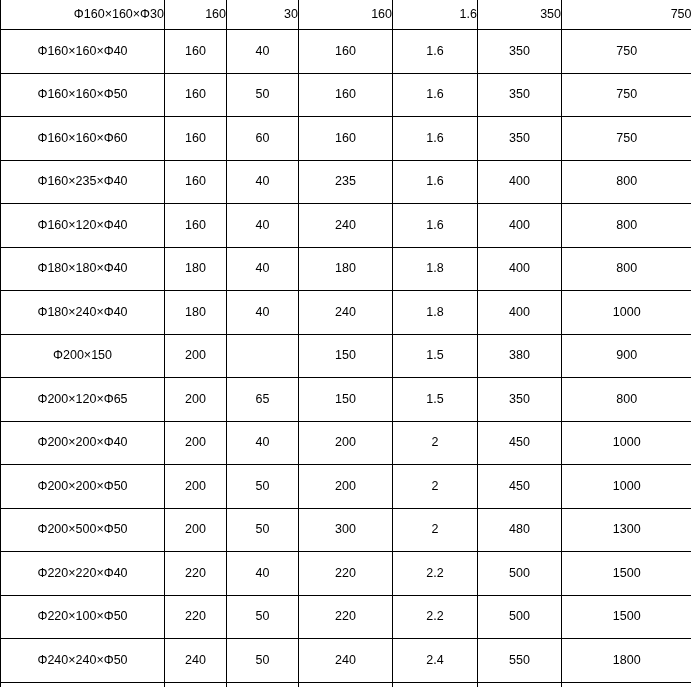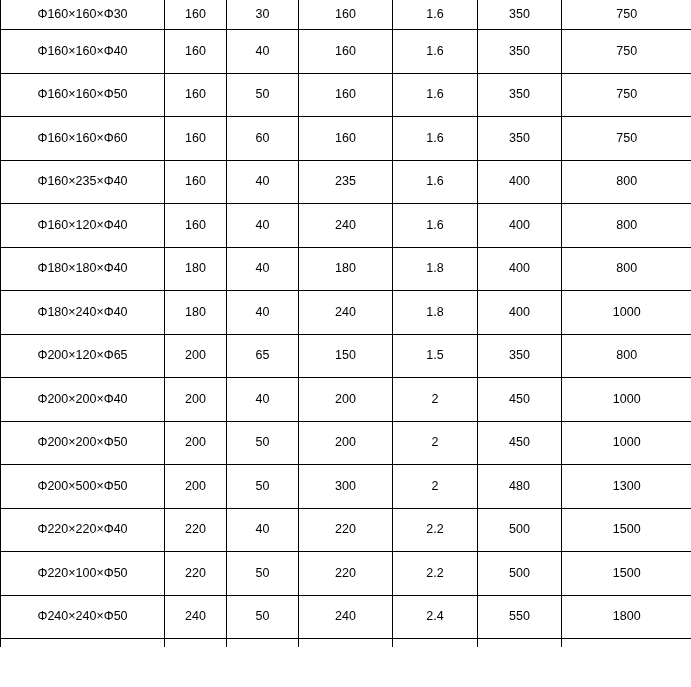--- a/index.html
+++ b/index.html
@@ -37,20 +37,21 @@
     line-height: 1.2;
     font-family: "Liberation Sans", sans-serif;
     color: #000000;
     white-space: nowrap;
     overflow: hidden;
   }
   
   table.spec tr.clipped-top td {
     height: 29px;
     border-top: none;
+    text-align: right;
   }
   table.spec tr.clipped-bottom td {
     height: 8px;
     border-bottom: none;
   }
   col.c0 { width: 164px; }
   col.c1 { width: 62px; }
   col.c2 { width: 72px; }
   col.c3 { width: 94px; }
   col.c4 { width: 85px; }
@@ -141,20 +142,29 @@
       <tr>
         <td>Φ180×240×Φ40</td>
         <td>180</td>
         <td>40</td>
         <td>240</td>
         <td>1.8</td>
         <td>400</td>
         <td>1000</td>
       </tr>
       <tr>
+        <td>Φ200×150</td>
+        <td>200</td>
+        <td></td>
+        <td>150</td>
+        <td>1.5</td>
+        <td>380</td>
+        <td>900</td>
+      </tr>
+      <tr>
         <td>Φ200×120×Φ65</td>
         <td>200</td>
         <td>65</td>
         <td>150</td>
         <td>1.5</td>
         <td>350</td>
         <td>800</td>
       </tr>
       <tr>
         <td>Φ200×200×Φ40</td>

